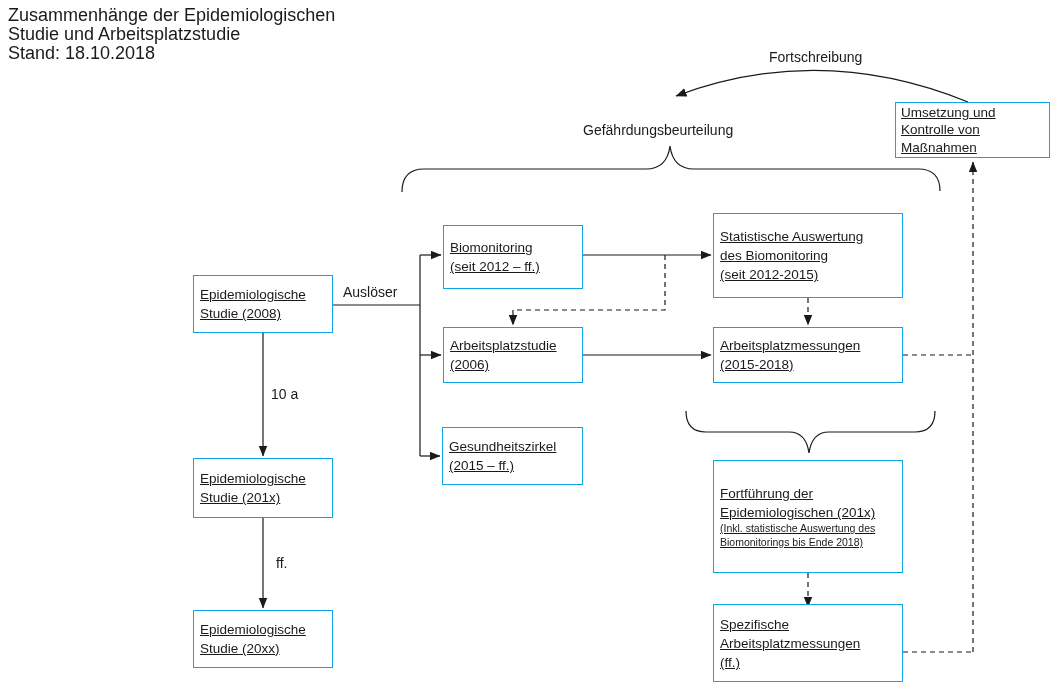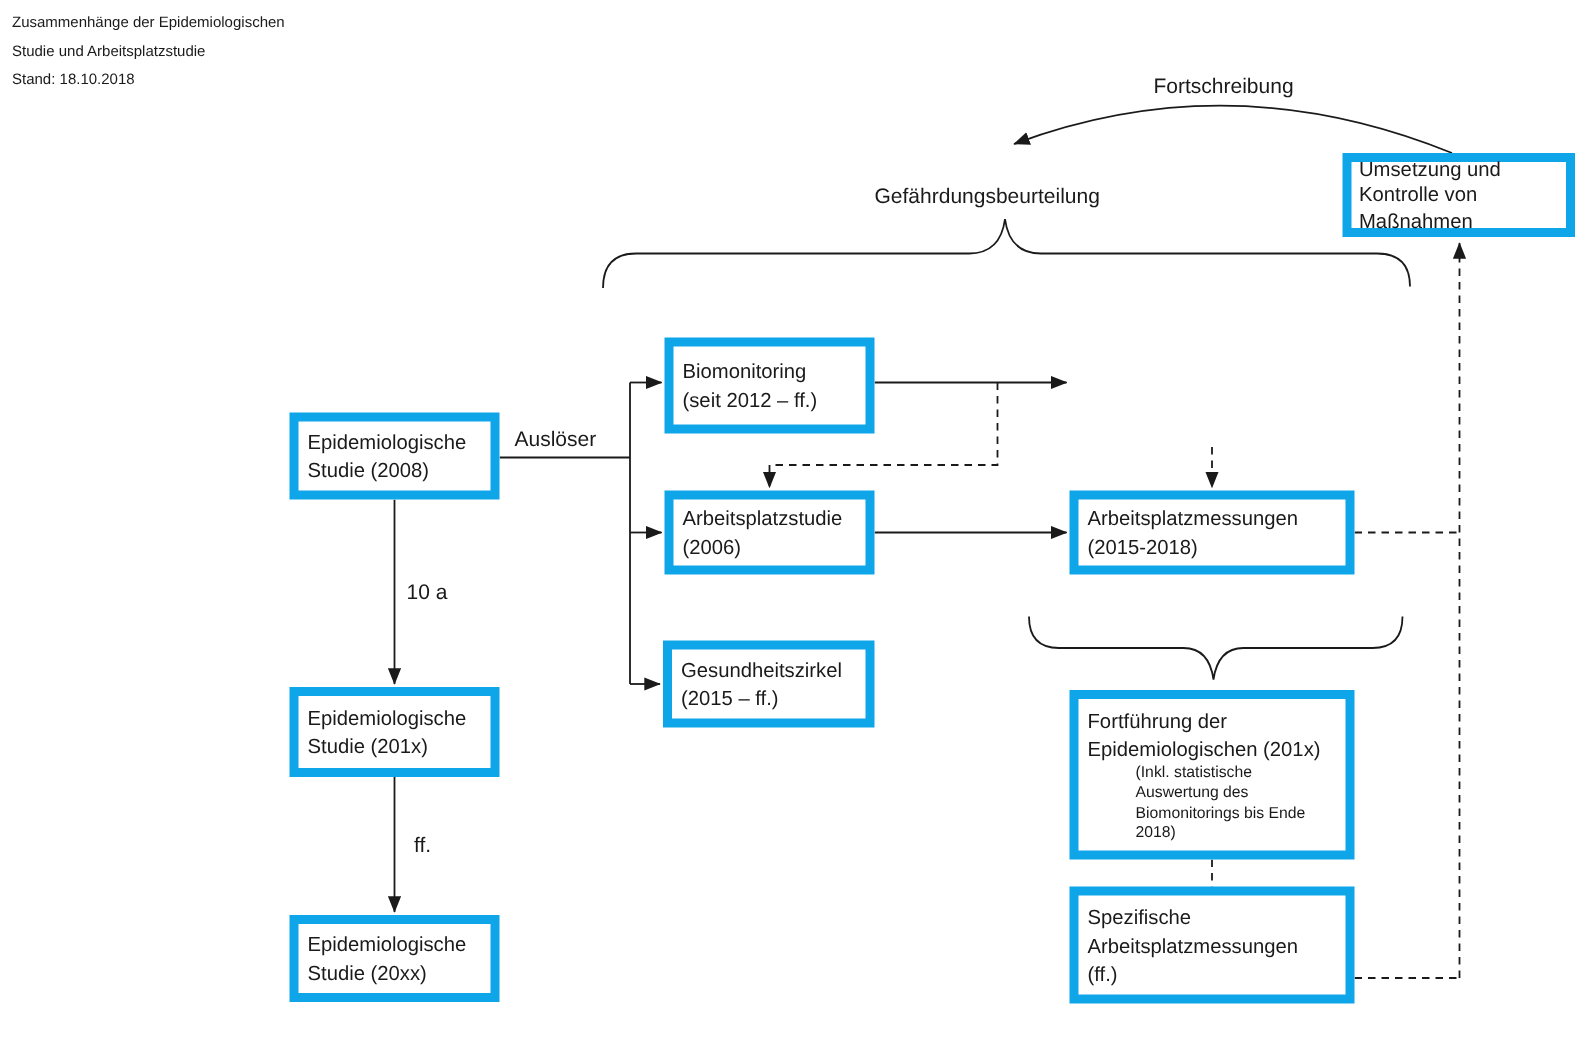--- a/index.html
+++ b/index.html
@@ -9,31 +9,32 @@
     background:#ffffff;
     font-family:"Liberation Sans","DejaVu Sans",sans-serif;
     color:#1a1a1a;
     overflow:hidden;
   }
   svg.wires{position:absolute;left:0;top:0;width:1056px;height:696px;}
   svg.wires path{fill:none;stroke:#1a1a1a;stroke-width:1.2;}
   svg.wires path.dashed{stroke-dasharray:5 4;}
   .node{
     position:absolute;
-    border:6px solid #0ea5e9;
+    border:1px solid #0ea5e9;
     background:#ffffff;
     box-sizing:border-box;
     display:flex;flex-direction:column;justify-content:center;
     padding:3px 6px;
     font-size:13.5px;line-height:19px;
     white-space:pre-line;
+    text-decoration:underline;
   }
-  .node .sub{font-size:10.5px;line-height:13.5px;white-space:pre-line;margin-left:32px;}
+  .node .sub{font-size:10.5px;line-height:13.5px;white-space:pre-line;}
   .lbl{position:absolute;font-size:14px;line-height:19px;white-space:pre-line;}
-  .title{font-size:10px;line-height:19px;}
+  .title{font-size:18px;line-height:19px;}
 </style>
 </head>
 <body>
 
 <div class="canvas">
 
   <svg class="wires" viewBox="0 0 1056 696">
     <defs>
       <marker id="arr" viewBox="0 0 10 8" refX="9.5" refY="4" markerWidth="11" markerHeight="9" orient="auto" markerUnits="userSpaceOnUse">
         <path d="M0,0 L10,4 L0,8 Z" style="fill:#1a1a1a;stroke:none;"></path>
@@ -94,28 +95,31 @@
 
   <div class="node" style="left:443px;top:225px;width:140px;height:64px;">Biomonitoring
 (seit 2012 – ff.)</div>
 
   <div class="node" style="left:443px;top:327px;width:140px;height:56px;">Arbeitsplatzstudie
 (2006)</div>
 
   <div class="node" style="left:442px;top:427px;width:141px;height:58px;">Gesundheitszirkel
 (2015 – ff.)</div>
 
+  <div class="node" style="left:713px;top:213px;width:190px;height:85px;">Statistische Auswertung
+des Biomonitoring
+(seit 2012-2015)</div>
 
   <div class="node" style="left:713px;top:327px;width:190px;height:56px;">Arbeitsplatzmessungen
 (2015-2018)</div>
 
   <div class="node" style="left:713px;top:460px;width:190px;height:113px;">
     <div>Fortführung der
 Epidemiologischen (201x)</div>
     <div class="sub">(Inkl. statistische Auswertung des
 Biomonitorings bis Ende 2018)</div>
   </div>
 
-  <div class="node" style="left:713px;top:591px;width:190px;height:78px;">Spezifische
+  <div class="node" style="left:713px;top:604px;width:190px;height:78px;">Spezifische
 Arbeitsplatzmessungen
 (ff.)</div>
 
 </div>
 
 </body></html>

